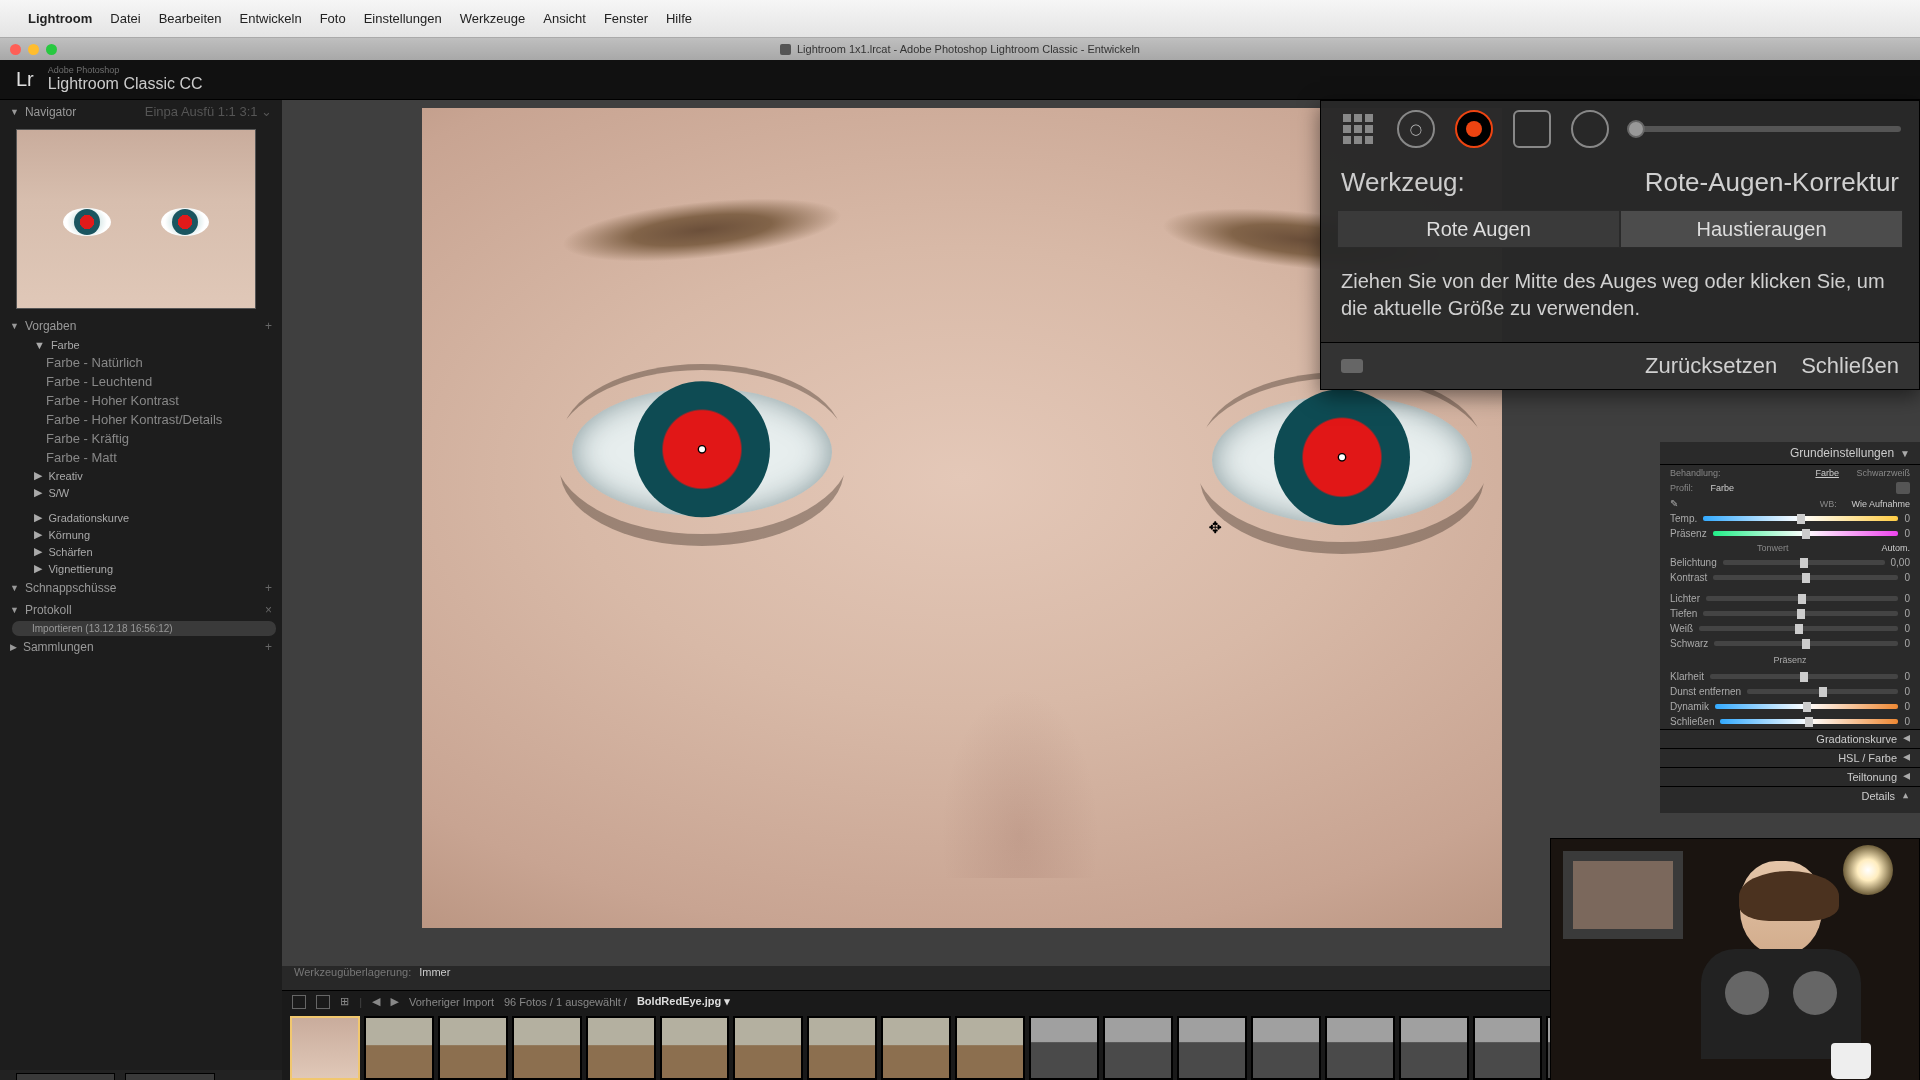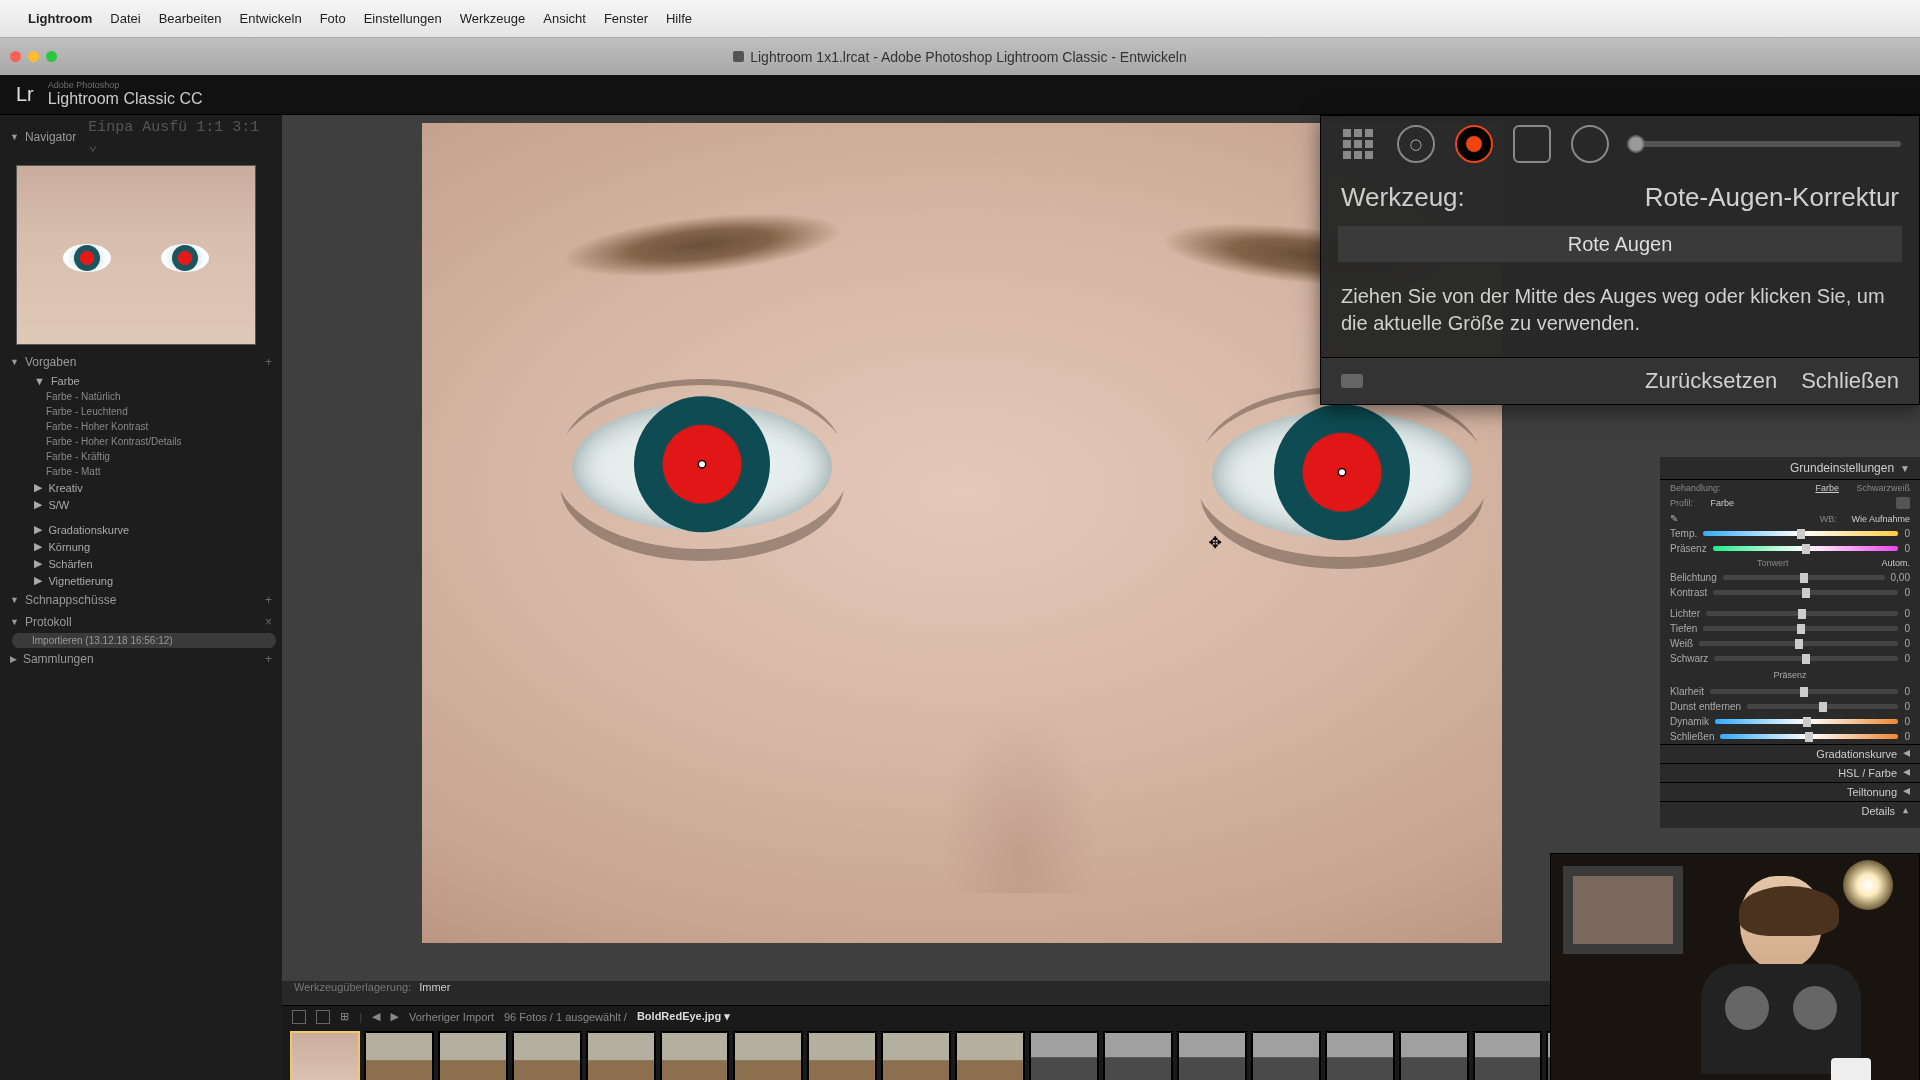--- a/index.html
+++ b/index.html
@@ -2,46 +2,46 @@
 <html><head>
 <meta charset="utf-8">
 <style>
 * { margin: 0; padding: 0; box-sizing: border-box; user-select: none; }
 body { font-family: "Lucida Grande","Segoe UI",Arial,sans-serif; font-size: 11px; background: #1a1a1a; color: #bbb; overflow: hidden; width: 1920px; height: 1080px; }
 
 .mac-bar { height: 38px; background: linear-gradient(#f6f6f6,#e4e4e4); display: flex; align-items: center; padding: 0 10px; gap: 18px; color: #222; font-size: 13px; border-bottom: 1px solid #aaa; }
 .apple { font-size: 15px; }
 .mac-item.bold { font-weight: bold; }
 
-.win-title { height: 37px; background: linear-gradient(#bfbfbf,#a8a8a8); display: flex; align-items: center; font-size: 14px; color: #333;}
+.win-title { height: 22px; background: linear-gradient(#bfbfbf,#a8a8a8); display: flex; align-items: center; font-size: 11px; color: #333;}
 .traffic { display: flex; gap: 7px; padding-left: 10px; width: 80px;}
 .dot { width: 11px; height: 11px; border-radius: 50%; }
 .dot.r { background:#ff5f57;} .dot.y{background:#ffbd2e;} .dot.g{background:#28c940;}
 .win-title .t { flex: 1; text-align: center; display:flex; justify-content:center; align-items:center; gap:6px;}
 .win-title .t .doc-icon{width:11px; height:11px; background:#555; border-radius:2px;}
 
 .app-header { height: 40px; background: #111; display: flex; align-items: center; padding: 0 16px; gap: 14px; border-bottom: 1px solid #000;}
 .app-header .lr { color:#e0e0e0; font-size: 20px; font-weight: 300; }
 .app-header .small { color:#6f6f6f; font-size:9px; line-height:1;}
 .app-header .big  { color:#ccc; font-size:16px; font-weight:300;}
 
 .main { position: relative; height: calc(1080px - 22px - 20px - 40px); display:flex; }
 .left-panel { width: 282px; background: #1d1d1d; display:flex; flex-direction:column;}
 .panel-head { display:flex; align-items:center; padding:4px 10px; color:#999; font-size:12px; gap:6px;}
 .panel-head .tri { font-size:9px; }
 .panel-head .spacer { flex:1; }
-.panel-head .ratios { color:#555; font-size:15px;font-family:Liberation Mono, monospace;}
+.panel-head .ratios { color:#555; font-size:13px;}
 .panel-head .plus { color:#666;}
 .nav-thumb { margin:6px 16px; width: 240px; height: 180px; border:1px solid #555; background:#222; position:relative; overflow:hidden;}
 .face { position:absolute; inset:0; background:linear-gradient(#c9ac9c 0%,#d7beae 40%,#e0c8b8 100%);}
 .eye-w { position:absolute; width:48px; height:28px; background:radial-gradient(ellipse 60% 80%,#d8e8e8 40%,#fff 70%); border-radius:50%; }
 .eye-w.l{ left:46px; top:78px;} .eye-w.r{ right:46px; top:78px;}
 .iris-s{position:absolute; width:26px;height:26px;border-radius:50%; background:radial-gradient(circle,#e21a1a 38%,#1a5560 39% 80%,#0d3338 100%); left:50%; top:50%; transform:translate(-50%,-50%);}
 .preset-list { padding: 0 12px 0 18px; font-size:11px; color:#999;}
-.preset-item { padding: 2px 0 2px 28px; color:#888; font-size:10px;}
+.preset-item { padding: 2px 0 2px 28px; color:#888; font-size:13px;}
 .preset-sub { padding: 2px 0 2px 16px; color:#aaa; display:flex; gap:6px; align-items:center;}
 .sel-row { background:#3a3a3a; margin:0 -6px; padding:2px 6px 2px 20px; font-size:10px;border-radius:7px;}
 
 .center { flex:1; background:#3f3f3f; display:flex; flex-direction:column; min-width:0;}
 .canvas { flex:1; display:flex; align-items:flex-start; justify-content:flex-start; padding: 0 0 0 140px;}
 .photo { margin-top:8px; width: 1080px; height: 820px; background:#222; position:relative; overflow:hidden;}
 .skin { position:absolute; inset:0; background: radial-gradient(ellipse 90% 70% at 50% 45%, #e4c8b8 0%, #d8b9a7 40%, #c8a492 80%, #b8937f 100%);}
 .brow { position:absolute; width:280px; height:56px; background: radial-gradient(ellipse closest-side,#6b4f3a 0%,#826449 50%,rgba(0,0,0,0) 100%); border-radius:50%;}
 .brow.bl{ left:140px; top:94px; transform:rotate(-6deg);} .brow.br{ right:60px; top:104px; transform:rotate(6deg);}
 .eye { position:absolute; width:260px; height:128px; border-radius:50%; background:#e7eeee; box-shadow: inset 0 0 30px rgba(40,70,75,.5);}
@@ -351,20 +351,21 @@
       <div class="tp-slider">
           <div class="knob"></div>
         </div>
     </div>
     <div class="tp-row">
       <span class="tp-label">Werkzeug:</span>
       <span class="tp-title">Rote-Augen-Korrektur</span>
     </div>
     <div class="tp-btns">
       <div class="tp-btn sel">Rote Augen</div>
+      <div class="tp-btn">Haustieraugen</div>
     </div>
     <div class="tp-help">Ziehen Sie von der Mitte des Auges weg oder klicken Sie, um die aktuelle Größe zu verwenden.</div>
     <div class="tp-bottom">
       <div class="tp-switch"></div>
       <span class="flex"></span>
       <span class="tp-link">Zurücksetzen</span>
       <span class="tp-link">Schließen</span>
     </div>
   </div>
 

